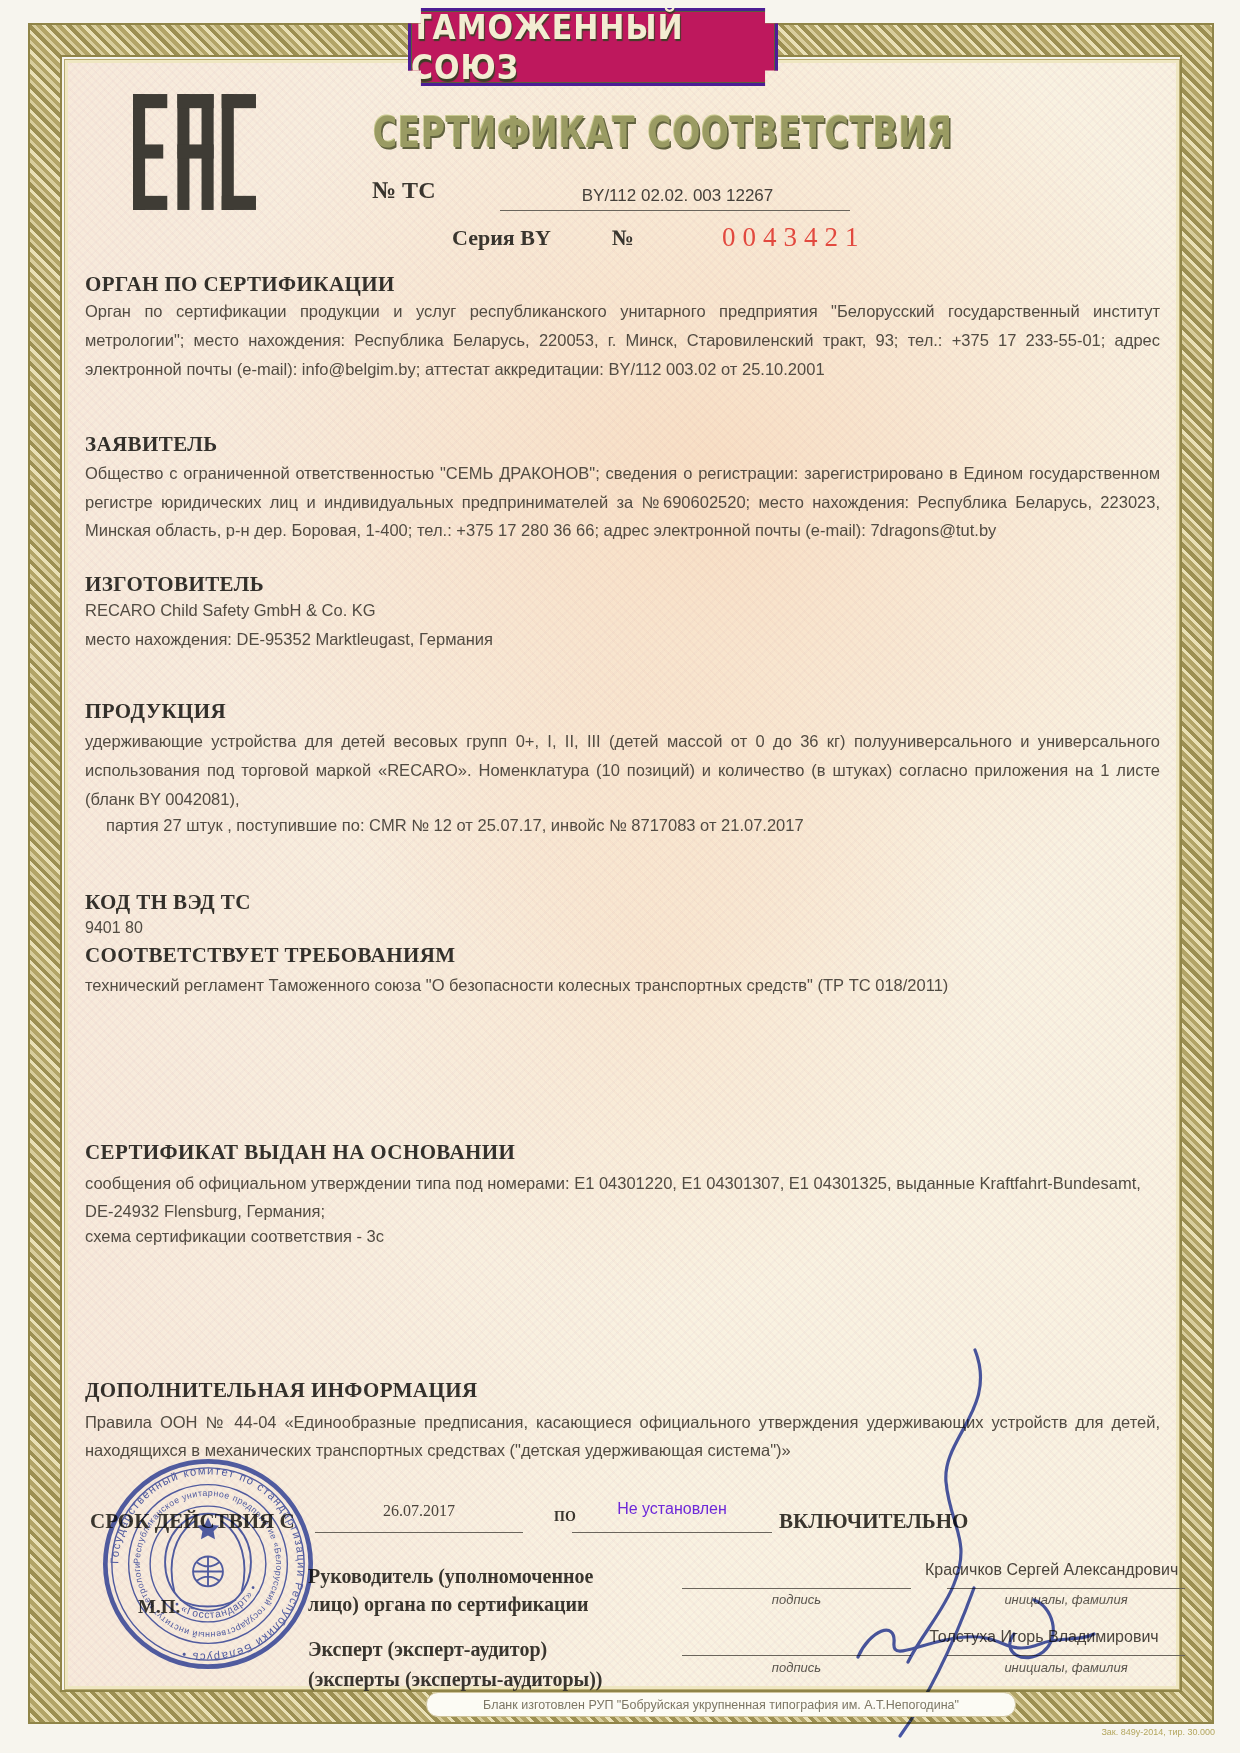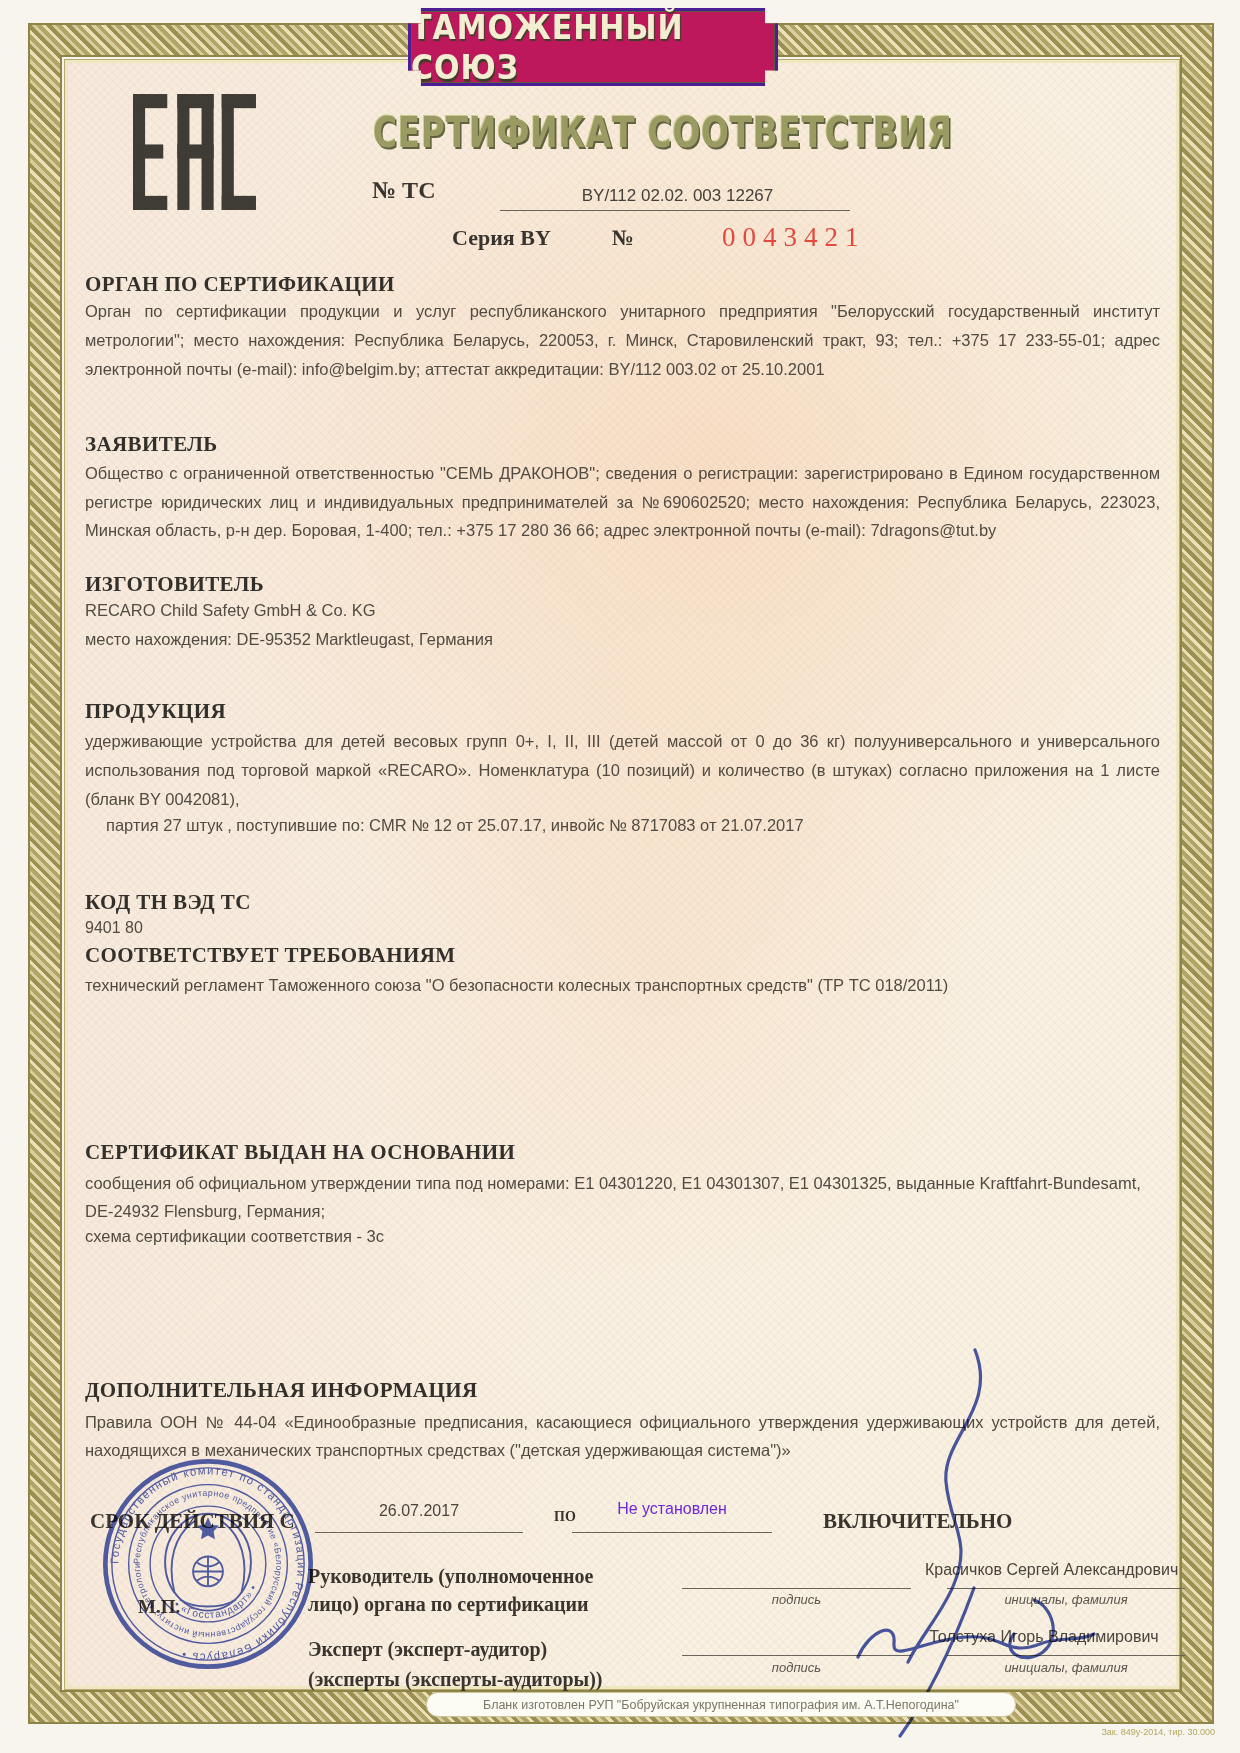--- a/index.html
+++ b/index.html
@@ -124,26 +124,26 @@
   <div class="abs" style="left:85px;top:976px;width:1075px;font-size:16.5px;color:#514b42;">технический регламент Таможенного союза "О безопасности колесных транспортных средств" (ТР ТС 018/2011)</div>
 
   <div class="abs h-sec" style="left:85px;top:1140px;">СЕРТИФИКАТ ВЫДАН НА ОСНОВАНИИ</div>
   <div class="abs body-t" style="left:85px;top:1170px;width:1075px;line-height:27.5px;text-align:left;">сообщения об официальном утверждении типа под номерами: E1 04301220, E1 04301307, E1 04301325, выданные Kraftfahrt-Bundesamt, DE-24932 Flensburg, Германия;</div>
   <div class="abs" style="left:85px;top:1227px;font-size:16.5px;color:#514b42;">схема сертификации соответствия - 3с</div>
 
   <div class="abs h-sec" style="left:85px;top:1378px;">ДОПОЛНИТЕЛЬНАЯ ИНФОРМАЦИЯ</div>
   <div class="abs body-t" style="left:85px;top:1408px;width:1075px;line-height:28px;">Правила ООН №  44-04 «Единообразные предписания, касающиеся официального утверждения удерживающих устройств для детей, находящихся в механических транспортных средствах ("детская удерживающая система")»</div>
 
   <div class="abs serif-b" style="left:90px;top:1509px;font-size:21px;white-space:nowrap;">СРОК ДЕЙСТВИЯ С</div>
-  <div class="abs" style="left:315px;top:1502px;width:208px;text-align:center;font-size:16px;color:#4a443c;">26.07.2017</div>
+  <div class="abs" style="left:315px;top:1502px;width:208px;text-align:center;font-size:16px;color:#4a443c;font-family:Liberation Serif, serif;">26.07.2017</div>
   <div class="abs uline" style="left:315px;top:1532px;width:208px;"></div>
   <div class="abs serif-b" style="left:554px;top:1509px;font-size:14px;">ПО</div>
   <div class="abs" style="left:572px;top:1500px;width:200px;text-align:center;font-size:16px;color:#6d28d9;">Не установлен</div>
   <div class="abs uline" style="left:572px;top:1532px;width:200px;"></div>
-  <div class="abs serif-b" style="left:779px;top:1509px;font-size:21px;white-space:nowrap;margin-left:44px;">ВКЛЮЧИТЕЛЬНО</div>
+  <div class="abs serif-b" style="left:779px;top:1509px;font-size:21px;white-space:nowrap;">ВКЛЮЧИТЕЛЬНО</div>
 
   <div class="abs serif-b" style="left:308px;top:1562px;font-size:20px;line-height:28px;">
     <div>Руководитель (уполномоченное</div>
     <div>лицо) органа по сертификации</div>
   </div>
   <div class="abs uline" style="left:682px;top:1588px;width:229px;"></div>
   <div class="abs lbl-i" style="left:682px;top:1592px;width:229px;">подпись</div>
   <div class="abs name-t" style="left:925px;top:1561px;width:238px;text-align:center;">Красичков Сергей Александрович</div>
   <div class="abs uline" style="left:947px;top:1588px;width:238px;"></div>
   <div class="abs lbl-i" style="left:947px;top:1592px;width:238px;">инициалы, фамилия</div>

